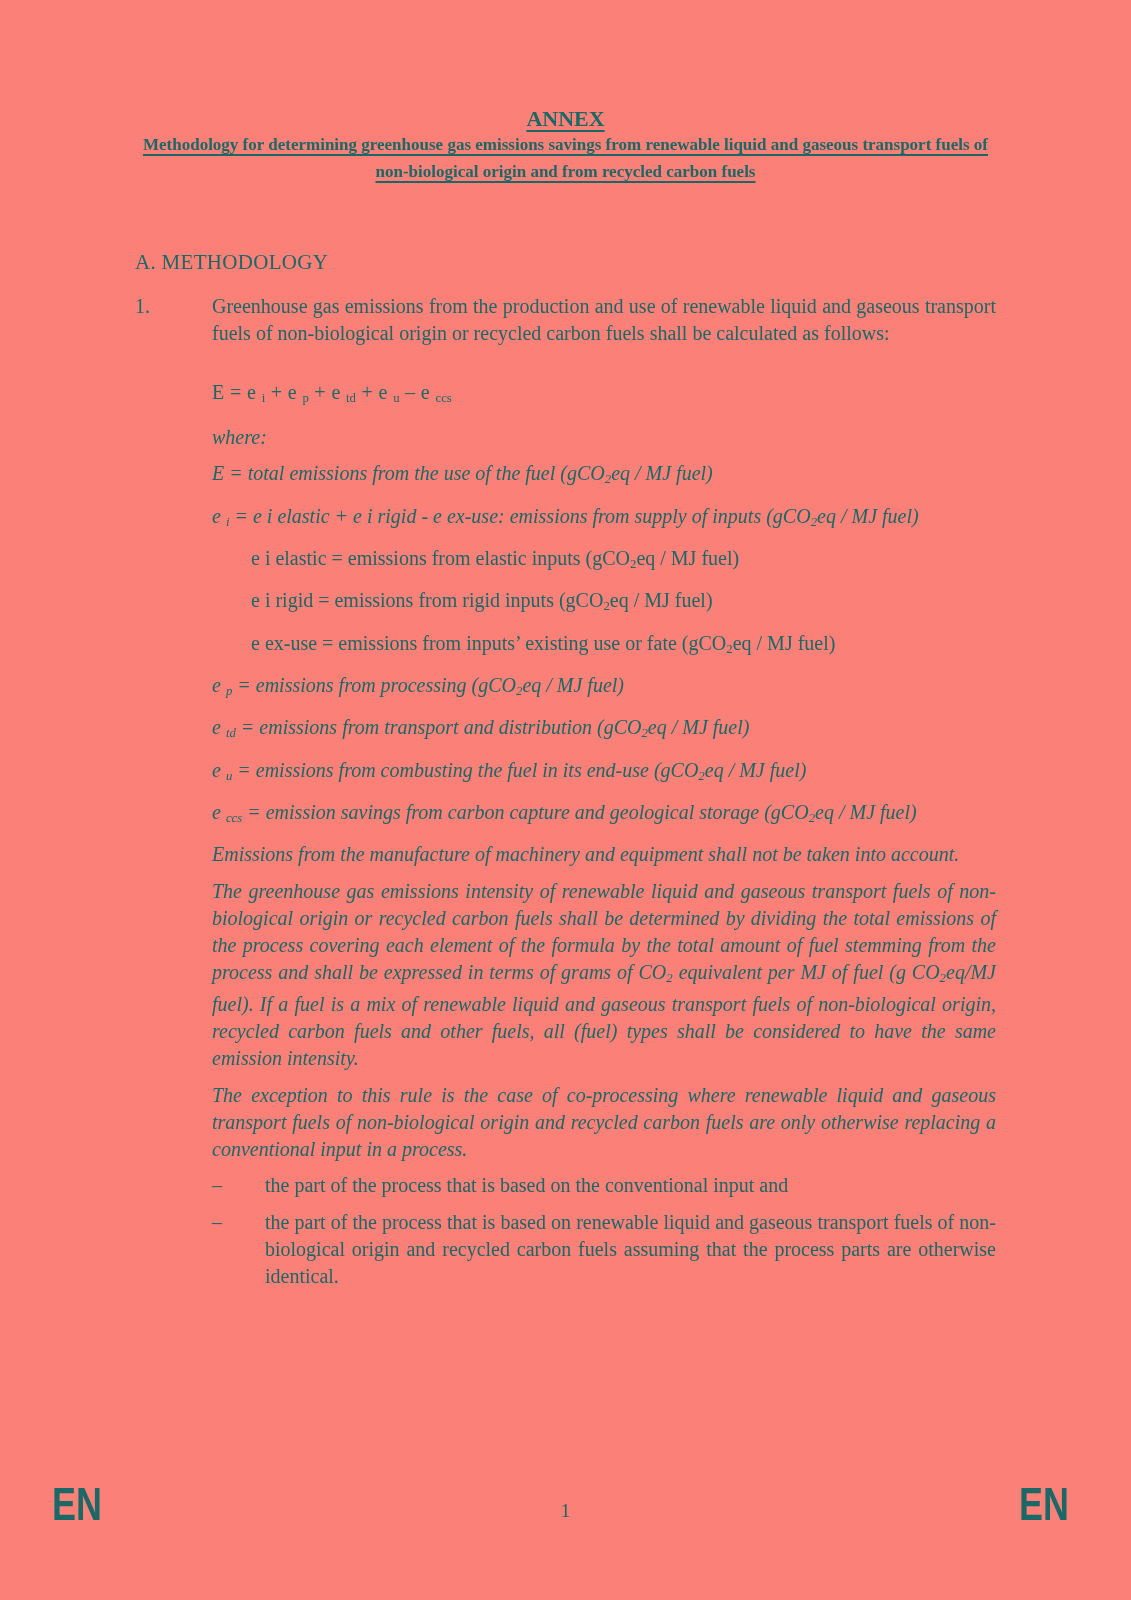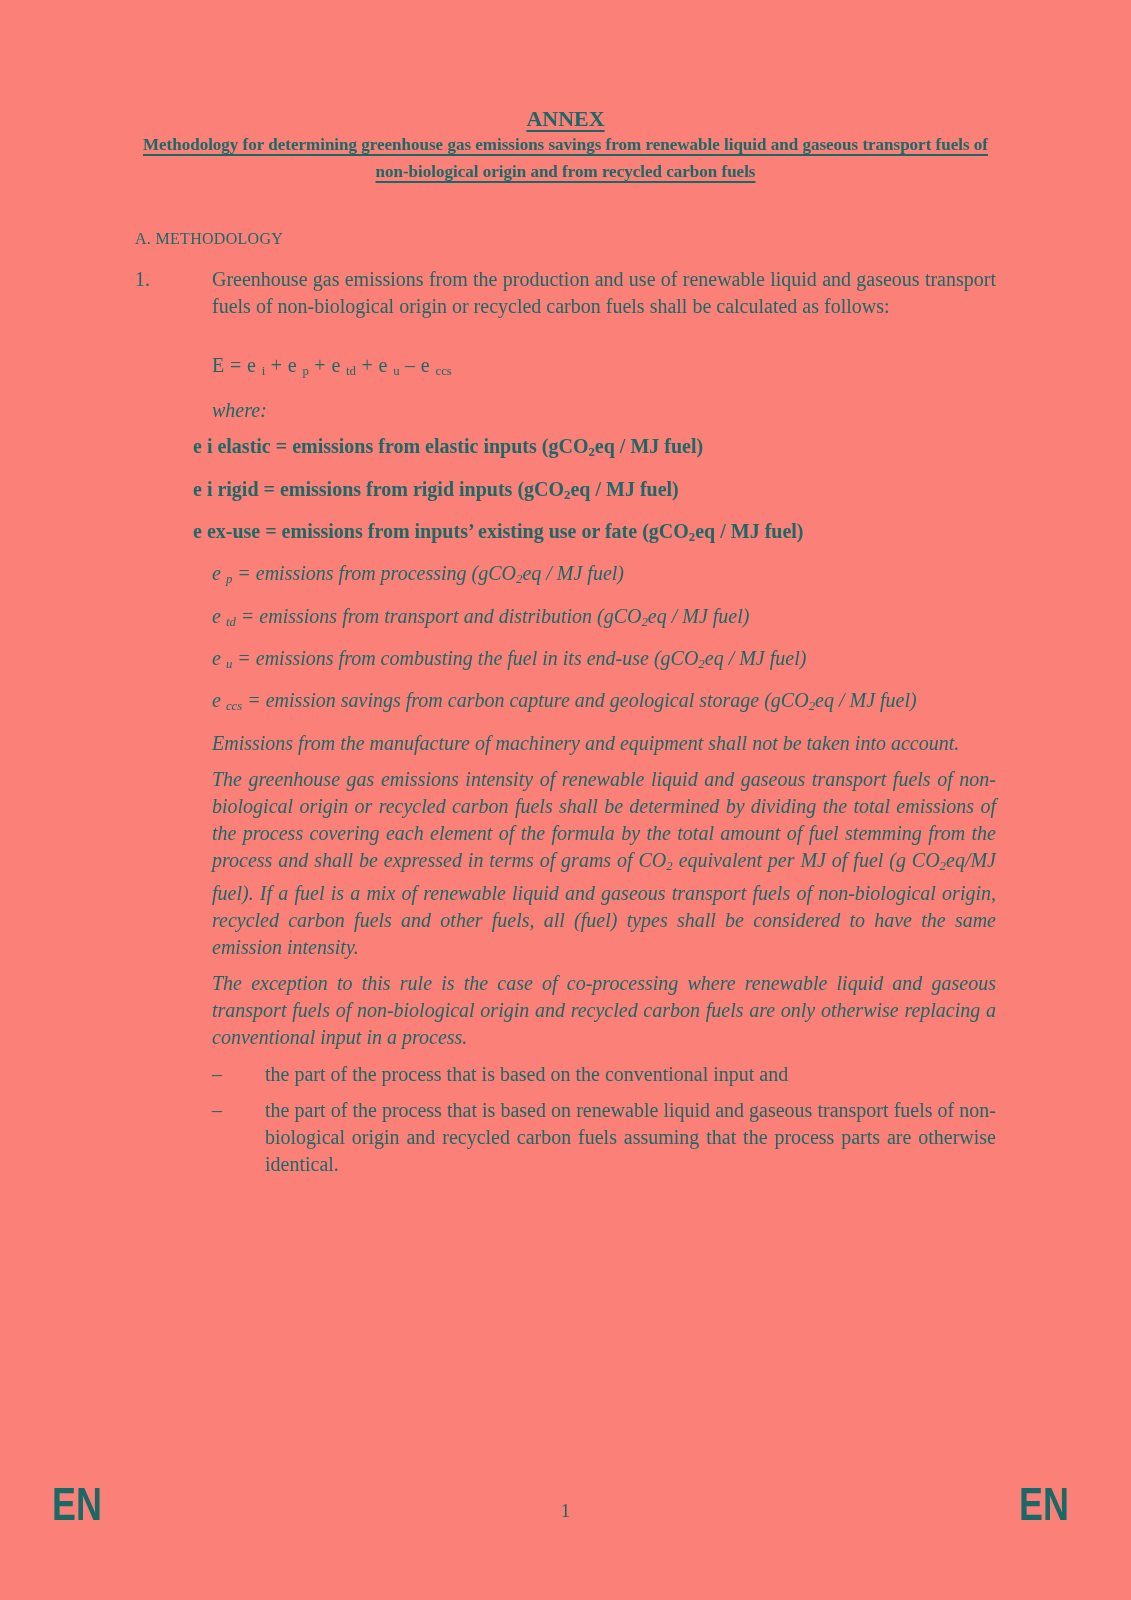--- a/index.html
+++ b/index.html
@@ -36,36 +36,36 @@
   .doc-title {
     font-size: 17px;
     font-weight: bold;
     text-decoration: underline;
     text-underline-offset: 4px;
     text-decoration-thickness: 2px;
     line-height: 26.5px;
     margin-top: 0px;
   }
   .section-heading {
-    font-size: 16px;
-    margin-top: 45px;
+    font-size: 21px;
+    margin-top: 65px;
     margin-bottom: 18px;
     letter-spacing: 0.3px;
   }
   .doc-body {
     font-size: 20px;
     line-height: 27px;
   }
   .block { margin-bottom: 9.5px; }
   .block.numbered { display: flex; }
   .block.numbered .marker { width: 77px; flex: 0 0 77px; }
   .block.numbered .btext { flex: 1; text-align: justify; }
   .block.formula { margin-left: 77px; margin-top: 32px; margin-bottom: 12px; letter-spacing: 0.4px; }
   .block.para { margin-left: 77px; text-align: justify; margin-top: 9px; font-style: italic; }
-  .block.subpara { margin-left: 58px; text-align: justify; margin-top: 9px; font-weight: bold; }
+  .block.subpara { margin-left: 116px; text-align: justify; margin-top: 9px; }
   .block.bullet { display: flex; margin-left: 77px; margin-top: 9px; }
   .block.bullet .marker { width: 53px; flex: 0 0 53px; }
   .block.bullet .btext { flex: 1; text-align: justify; }
   .sub {
     font-size: 0.64em;
     vertical-align: -0.22em;
     letter-spacing: 0;
   }
   .footer-lang {
     position: absolute;
@@ -98,20 +98,22 @@
 
   <div class="section-heading">A. METHODOLOGY</div>
 
   <div class="doc-body">
       <div class="block numbered">
         <span class="marker">1.</span>
         <div class="btext">Greenhouse gas emissions from the production and use of renewable liquid and gaseous transport fuels of non-biological origin or recycled carbon fuels shall be calculated as follows:</div>
       </div>
       <div class="block formula">E = e <span class="sub">i</span> + e <span class="sub">p</span> + e <span class="sub">td</span> + e <span class="sub">u</span> – e <span class="sub">ccs</span></div>
       <div class="block para">where:</div>
+      <div class="block para">E = total emissions from the use of the fuel (gCO<span class="sub">2</span>eq / MJ fuel)</div>
+      <div class="block para">e <span class="sub">i</span> = e i elastic + e i rigid - e ex-use: emissions from supply of inputs (gCO<span class="sub">2</span>eq / MJ fuel)</div>
       <div class="block subpara">e i elastic = emissions from elastic inputs (gCO<span class="sub">2</span>eq / MJ fuel)</div>
       <div class="block subpara">e i rigid = emissions from rigid inputs (gCO<span class="sub">2</span>eq / MJ fuel)</div>
       <div class="block subpara">e ex-use = emissions from inputs’ existing use or fate (gCO<span class="sub">2</span>eq / MJ fuel)</div>
       <div class="block para">e <span class="sub">p</span> = emissions from processing (gCO<span class="sub">2</span>eq / MJ fuel)</div>
       <div class="block para">e <span class="sub">td</span> = emissions from transport and distribution (gCO<span class="sub">2</span>eq / MJ fuel)</div>
       <div class="block para">e <span class="sub">u</span> = emissions from combusting the fuel in its end-use (gCO<span class="sub">2</span>eq / MJ fuel)</div>
       <div class="block para">e <span class="sub">ccs</span> = emission savings from carbon capture and geological storage (gCO<span class="sub">2</span>eq / MJ fuel)</div>
       <div class="block para">Emissions from the manufacture of machinery and equipment shall not be taken into account.</div>
       <div class="block para">The greenhouse gas emissions intensity of renewable liquid and gaseous transport fuels of non-biological origin or recycled carbon fuels shall be determined by dividing the total emissions of the process covering each element of the formula by the total amount of fuel stemming from the process and shall be expressed in terms of grams of CO<span class="sub">2</span> equivalent per MJ of fuel (g CO<span class="sub">2</span>eq/MJ fuel). If a fuel is a mix of renewable liquid and gaseous transport fuels of non-biological origin, recycled carbon fuels and other fuels, all (fuel) types shall be considered to have the same emission intensity.</div>
       <div class="block para">The exception to this rule is the case of co-processing where renewable liquid and gaseous transport fuels of non-biological origin and recycled carbon fuels are only otherwise replacing a conventional input in a process.</div>

